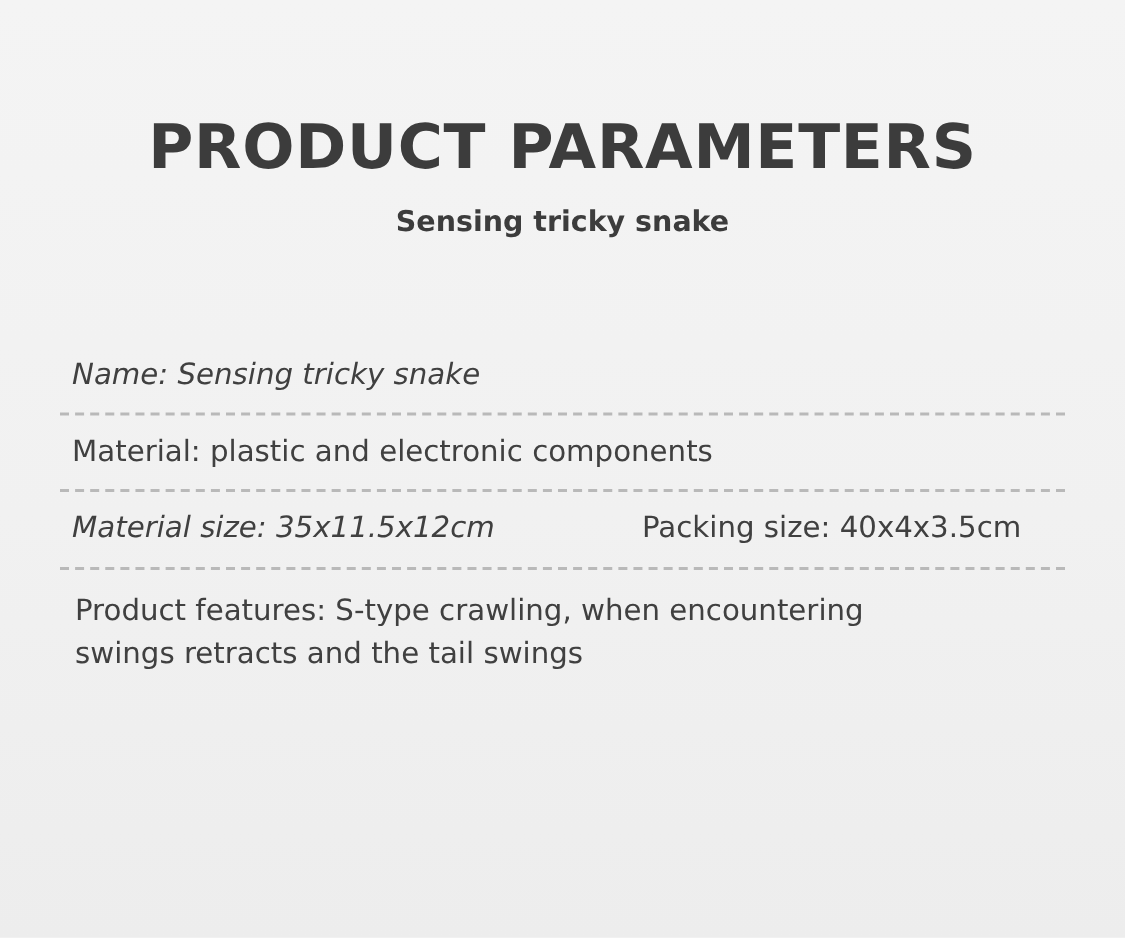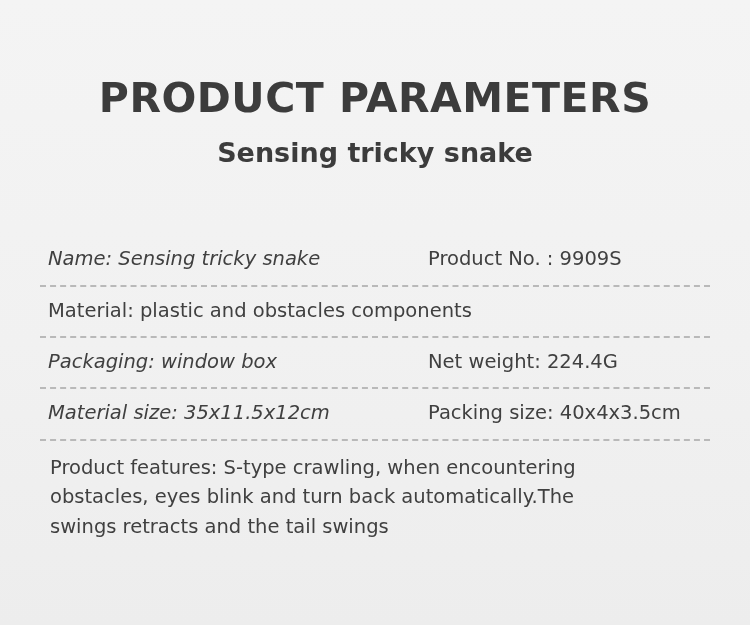--- a/index.html
+++ b/index.html
@@ -27,21 +27,21 @@
   }
   .main-title {
     font-size: 41px;
     font-weight: bold;
     letter-spacing: 0.5px;
     color: #3c3c3c;
     line-height: 1.1;
     margin: 0;
   }
   .sub-title {
-    font-size: 27px;
+    font-size: 19px;
     font-weight: bold;
     color: #3c3c3c;
     margin: 16px 0 1px 0;
     line-height: 1.2;
   }
   .spec-table {
     margin: 66px 40px 0 40px;
     position: relative;
   }
   .spec-row {
@@ -88,39 +88,33 @@
 
   <div class="title-block">
     <h1 class="main-title">PRODUCT PARAMETERS</h1>
     <h2 class="sub-title">Sensing tricky snake</h2>
   </div>
 
   <div class="spec-table">
 
     <div class="spec-row divider">
       <div class="cell-left">Name: Sensing tricky snake</div>
-      <div class="cell-right">Product No. : 9909S</div>
     </div>
 
     <div class="spec-row divider">
-      <div class="cell-full">Material: plastic and obstacles components</div>
+      <div class="cell-full">Material: plastic and electronic components</div>
     </div>
 
-    <div class="spec-row divider">
-      <div class="cell-left">Packaging: window box</div>
-      <div class="cell-right">Net weight: 224.4G</div>
-    </div>
 
     <div class="spec-row divider">
       <div class="cell-left">Material size: 35x11.5x12cm</div>
       <div class="cell-right">Packing size: 40x4x3.5cm</div>
     </div>
 
     <div class="spec-row features-row">
       <div class="cell-full">
         <div class="features-text">Product features: S-type crawling, when encountering</div>
-        <div class="features-text">obstacles, eyes blink and turn back automatically.The</div>
         <div class="features-text">swings retracts and the tail swings</div>
       </div>
     </div>
 
   </div>
 </div>
 
 </body></html>

